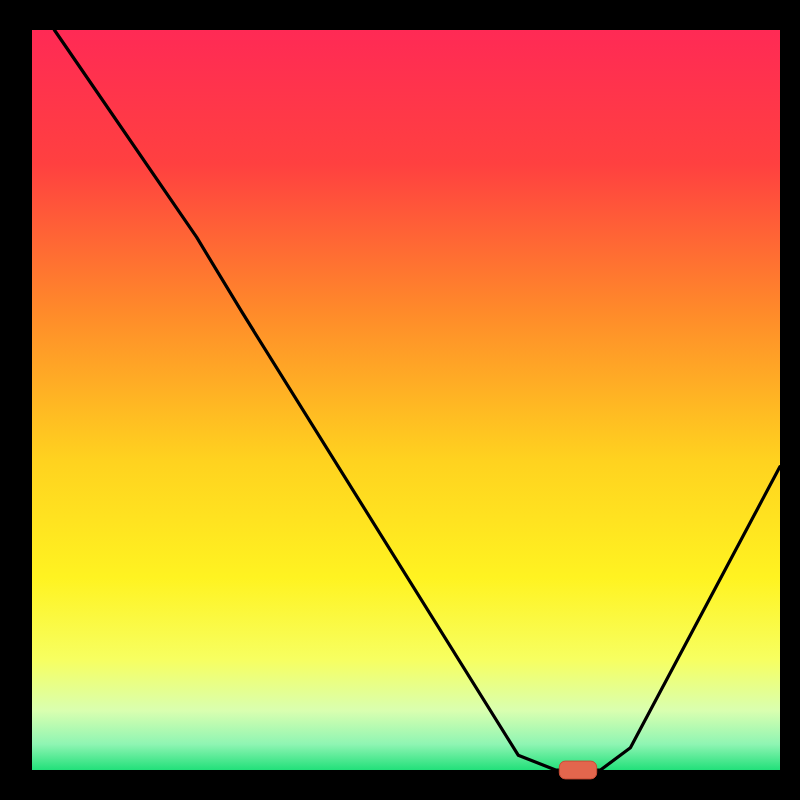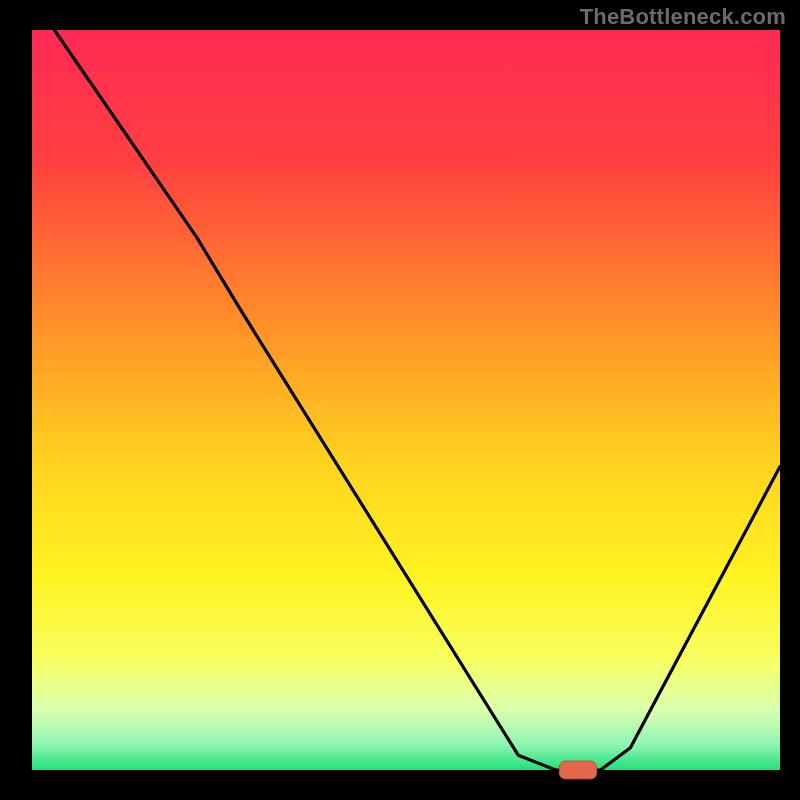--- a/index.html
+++ b/index.html
@@ -50,15 +50,14 @@
         </linearGradient>
   </defs>
 
   <rect id="plot-bg" fill="url(#bg-grad)" x="32" y="30" width="748" height="740"></rect>
 
   <path id="curve" fill="none" stroke-width="3.2" stroke-linecap="round" stroke-linejoin="round" d="M54.4 30.0 L196.6 237.2 L241.4 311.2 L518.2 755.2 L555.6 770.0 L600.5 770.0 L630.4 747.8 L780.0 466.6" stroke="#000000"></path>
 
   <rect id="marker" rx="6" ry="6" x="559.3" y="761.1" width="37.4" height="17.8" fill="#e3664d" stroke="#c94d36" stroke-width="1"></rect>
 </svg>
 
-<div class="watermark">TheBottleneck.com</div>
 
 </div>
 
 </body></html>

